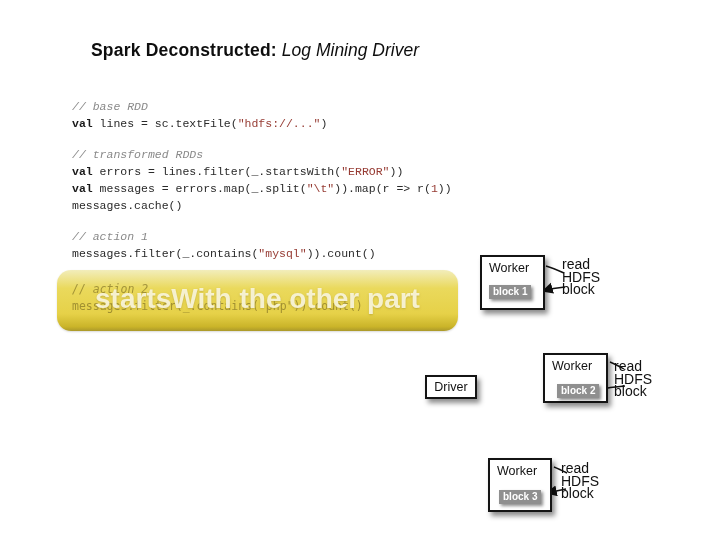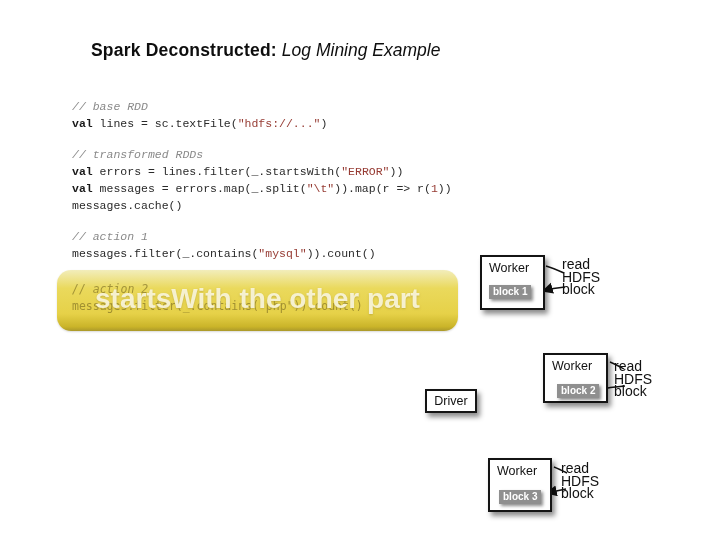--- a/index.html
+++ b/index.html
@@ -42,21 +42,21 @@
   .arrows{position:absolute;left:0;top:0;pointer-events:none;}
   .conn{stroke:#111;stroke-width:1.4;fill:none;}
   .arrow{marker-end:url(#ah);}
 </style>
 </head>
 <body>
 
 <div class="slide">
 
   <div class="title">
-    <span class="t-bold">Spark Deconstructed:</span><span class="t-italic">Log Mining Example</span>
+    <span class="t-bold">Spark Deconstructed:</span><span class="t-italic">Log Mining Driver</span>
   </div>
 
   <div class="code" id="code-block"><div class="code-line"><span class="c-com">// base RDD</span></div><div class="code-line"><span class="c-kw">val</span><span class="c-pl"> lines = sc.textFile(</span><span class="c-str">"hdfs://..."</span><span class="c-pl">)</span></div><div class="code-line blank"></div><div class="code-line"><span class="c-com">// transformed RDDs</span></div><div class="code-line"><span class="c-kw">val</span><span class="c-pl"> errors = lines.filter(_.startsWith(</span><span class="c-str">"ERROR"</span><span class="c-pl">))</span></div><div class="code-line"><span class="c-kw">val</span><span class="c-pl"> messages = errors.map(_.split(</span><span class="c-str">"\t"</span><span class="c-pl">)).map(r =&gt; r(</span><span class="c-num">1</span><span class="c-pl">))</span></div><div class="code-line"><span class="c-pl">messages.cache()</span></div><div class="code-line blank"></div><div class="code-line"><span class="c-com">// action 1</span></div><div class="code-line"><span class="c-pl">messages.filter(_.contains(</span><span class="c-str">"mysql"</span><span class="c-pl">)).count()</span></div></div>
 
   <div class="hl-box">
     <div class="hl-code" id="hl-code"><div class="code-line" style="font-style: italic;">// action 2</div><div class="code-line">messages.filter(_.contains("php")).count()</div></div>
     <div class="hl-overlay">startsWith the other part</div>
   </div>
 
   <svg class="arrows" width="720" height="540">
@@ -76,21 +76,21 @@
   <div class="node" style="left:480px;top:255px;width:65px;height:55px;">
     <div class="node-label">Worker</div>
     <div class="block-badge" style="left:7px;top:28px;">block 1</div>
   </div>
   <div class="note" style="left:562px;top:258px;">
     <div>read</div>
     <div>HDFS</div>
     <div>block</div>
   </div>
 
-  <div class="node" style="left:425px;top:375px;width:52px;height:24px;margin-top:14px;">
+  <div class="node" style="left:425px;top:375px;width:52px;height:24px;">
     <div class="driver-label">Driver</div>
   </div>
 
   <div class="node" style="left:543px;top:353px;width:65px;height:50px;">
     <div class="node-label">Worker</div>
     <div class="block-badge" style="left:12px;top:29px;">block 2</div>
   </div>
   <div class="note" style="left:614px;top:360px;">
     <div>read</div>
     <div>HDFS</div>

